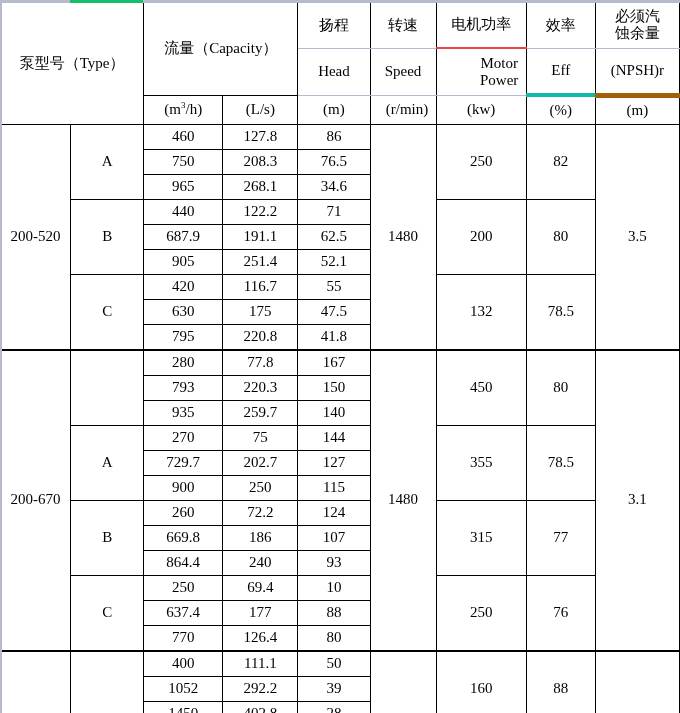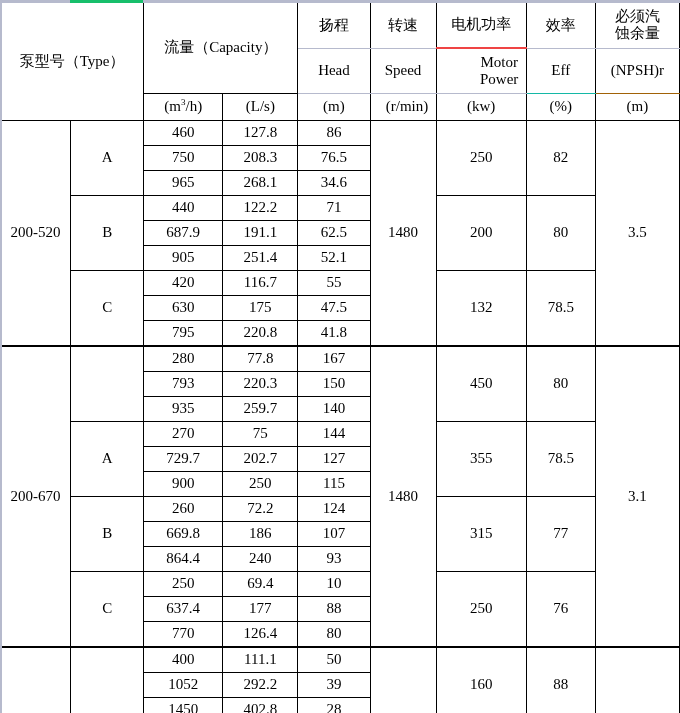--- a/index.html
+++ b/index.html
@@ -131,22 +131,22 @@
         <td class="hcell h-cn" style="height:44px;border-bottom:1px solid #b6bacd;"><span>扬程</span></td>
         <td class="hcell h-cn" style="height:44px;border-bottom:1px solid #b6bacd;"><span>转速</span></td>
         <td class="hcell h-cn" style="height:44px;border-bottom:2px solid #ef4444;"><span>电机功率</span></td>
         <td class="hcell h-cn" style="height:44px;border-bottom:1px solid #b6bacd;"><span>效率</span></td>
         <td class="hcell h-cn" style="height:44px;border-bottom:1px solid #b6bacd;"><span>必须汽</span><br><span>蚀余量</span></td>
       </tr>
       <tr>
         <td class="hcell h-en" style="height:44px;border-bottom:1px solid #b6bacd;"><span>Head</span></td>
         <td class="hcell h-en" style="height:44px;border-bottom:1px solid #b6bacd;"><span>Speed</span></td>
         <td class="hcell h-en" style="height:44px;border-bottom:1px solid #b6bacd;padding-left:36px;"><span>Motor</span><br><span>Power</span></td>
-        <td class="hcell h-en" style="height:44px;border-bottom:1px solid #14b8a6;"><span>Eff</span></td>
-        <td class="hcell h-en" style="height:44px;border-bottom:1px solid #a16207;"><span>(NPSH)r</span></td>
+        <td class="hcell h-en" style="height:44px;border-bottom:4px solid #14b8a6;"><span>Eff</span></td>
+        <td class="hcell h-en" style="height:44px;border-bottom:5px solid #a16207;"><span>(NPSH)r</span></td>
       </tr>
       <tr>
         <td class="hcell h-unit" style="height:26px;">(m<sup>3</sup>/h)</td>
         <td class="hcell h-unit" style="height:26px;">(L/s)</td>
         <td class="hcell h-unit" style="height:26px;">(m)</td>
         <td class="hcell h-unit" style="height:26px;padding-left:8px;">(r/min)</td>
         <td class="hcell h-unit" style="height:26px;">(kw)</td>
         <td class="hcell h-unit" style="height:26px;">(%)</td>
         <td class="hcell h-unit" style="height:26px;">(m)</td>
       </tr>

